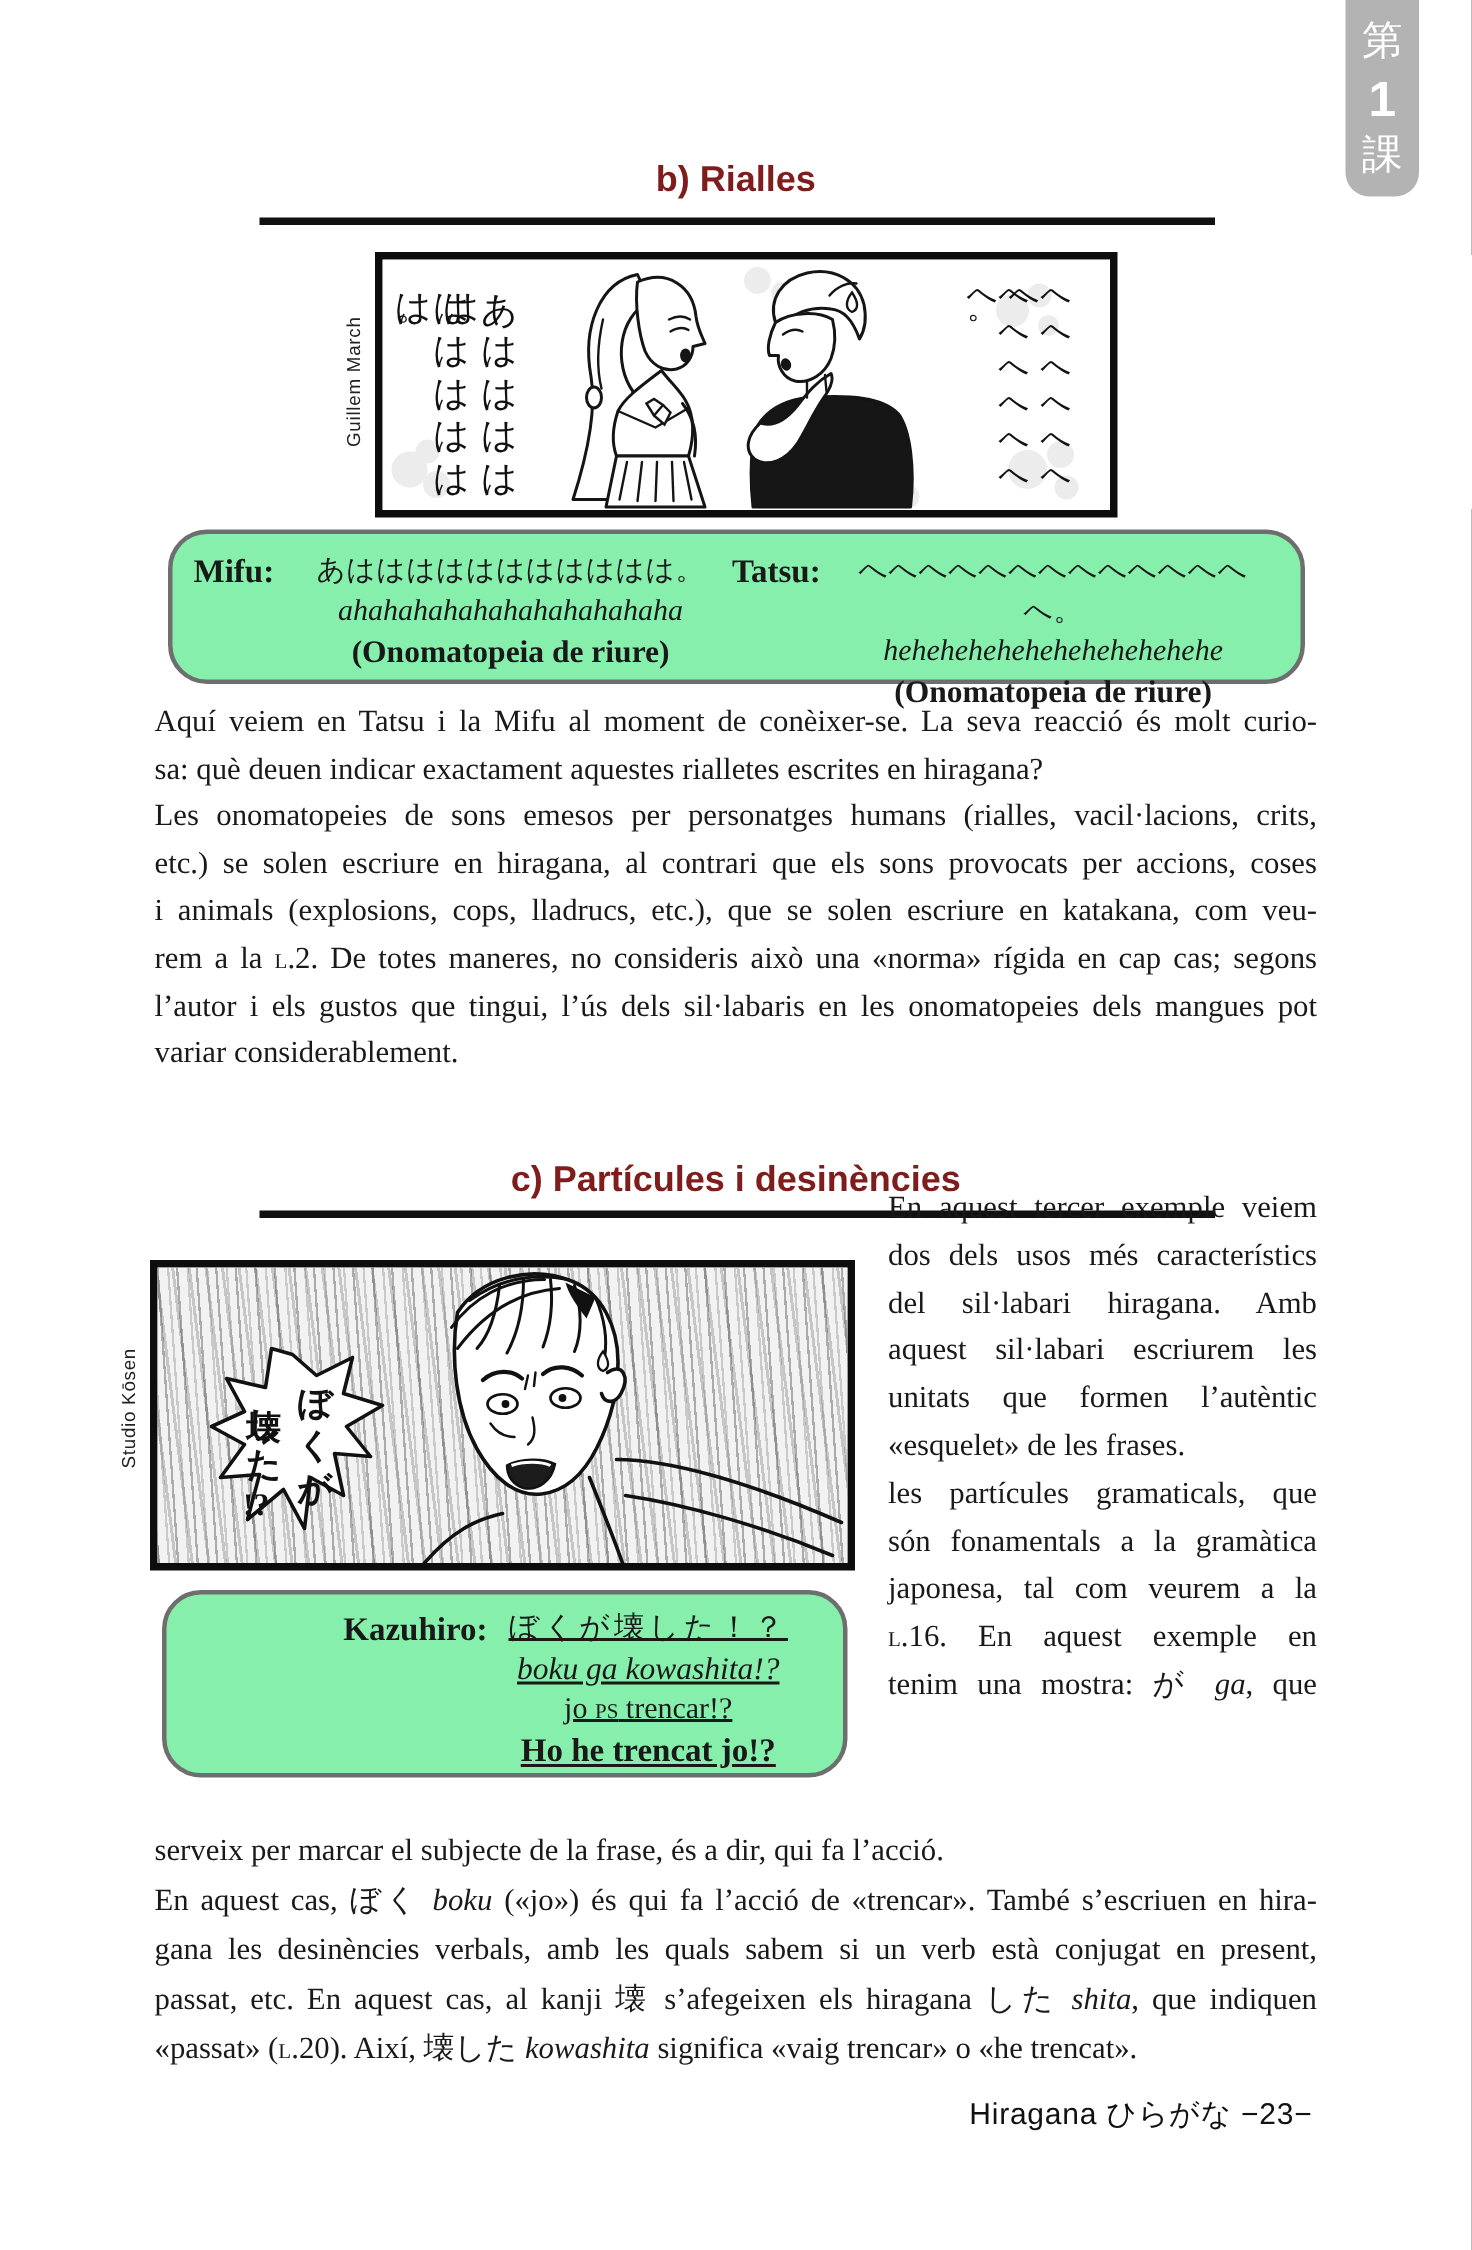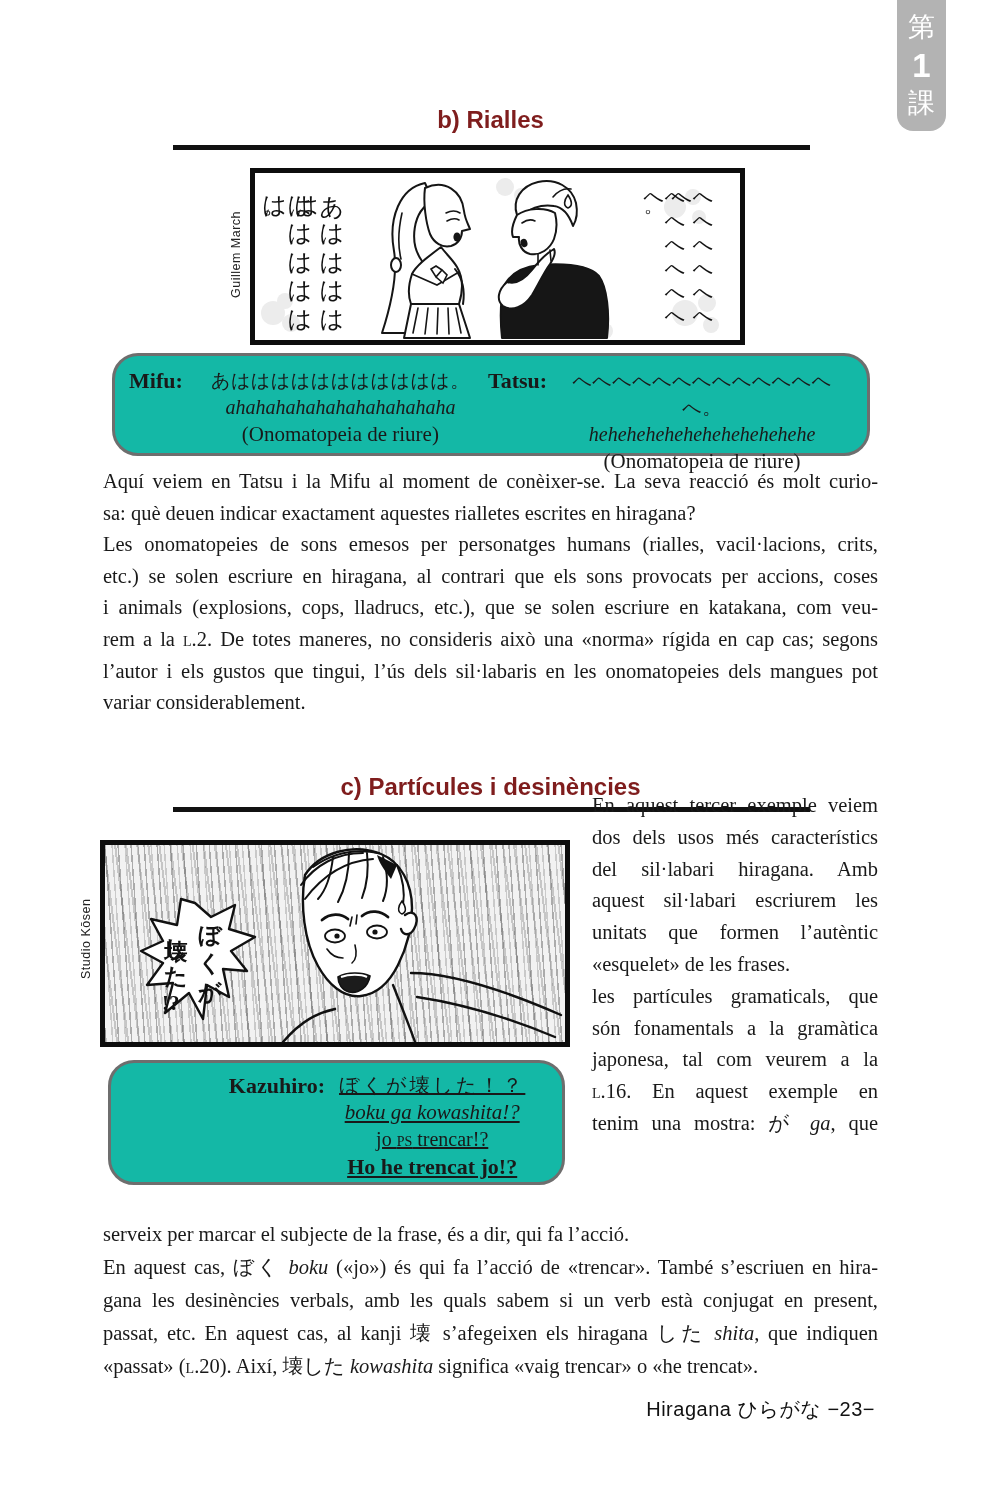--- a/index.html
+++ b/index.html
@@ -48,30 +48,30 @@
   .bub-excl{position:absolute; left:57px; top:146px; font-size:21px; font-weight:bold; color:#111;}
   .credit{
     position:absolute; writing-mode:vertical-rl; transform:rotate(180deg);
     font-family:"Liberation Sans","DejaVu Sans",sans-serif; font-size:12.5px; color:#222; letter-spacing:.5px;
     text-align:center;
   }
   .c1{left:229px; top:172px; height:165px;}
   .c2{left:79px;  top:844px; height:190px;}
   
   .tbox{
-    position:absolute; background:#14b8a6; border:3px solid #6e6e6e; border-radius:26px;
+    position:absolute; background:#86efac; border:3px solid #6e6e6e; border-radius:26px;
     box-sizing:border-box;
   }
   .tbox-b{left:112px; top:353px; width:758px; height:103px; display:flex; padding:11px 20px 0 14px;}
   .spk{flex:1; display:flex; align-items:flex-start;}
   .spk-label{font-weight:bold; font-size:22px; white-space:nowrap; margin-right:10px; line-height:27px;}
   .spk-body{flex:1; text-align:center; line-height:27px;}
   .jp-line{font-size:19px; letter-spacing:.5px;}
   .romaji-line{font-size:20px; font-style:italic;}
-  .gloss-line{font-size:21px; font-weight:normal;}
+  .gloss-line{font-size:21px; font-weight:bold;}
   .tbox-k{left:108px; top:1060px; width:457px; height:125px; display:flex; padding-top:9px;}
   .k-label{width:228px; text-align:right; font-weight:bold; font-size:22px; padding-right:14px; box-sizing:border-box; line-height:27px;}
   .k-body{text-align:center; line-height:27px;text-decoration:underline;}
   .k-body .jp-line{font-size:20px; letter-spacing:3px;}
   .k-body .romaji-line{font-size:21px;}
   .k-body .gloss-k{font-size:20px;}
   .k-body .trans-line{font-size:22px; font-weight:bold;}
   
   .bodytext{position:absolute; font-size:20.5px; color:#191919;}
   .btb{left:103px; top:466px;  width:775px; line-height:31.6px;}

